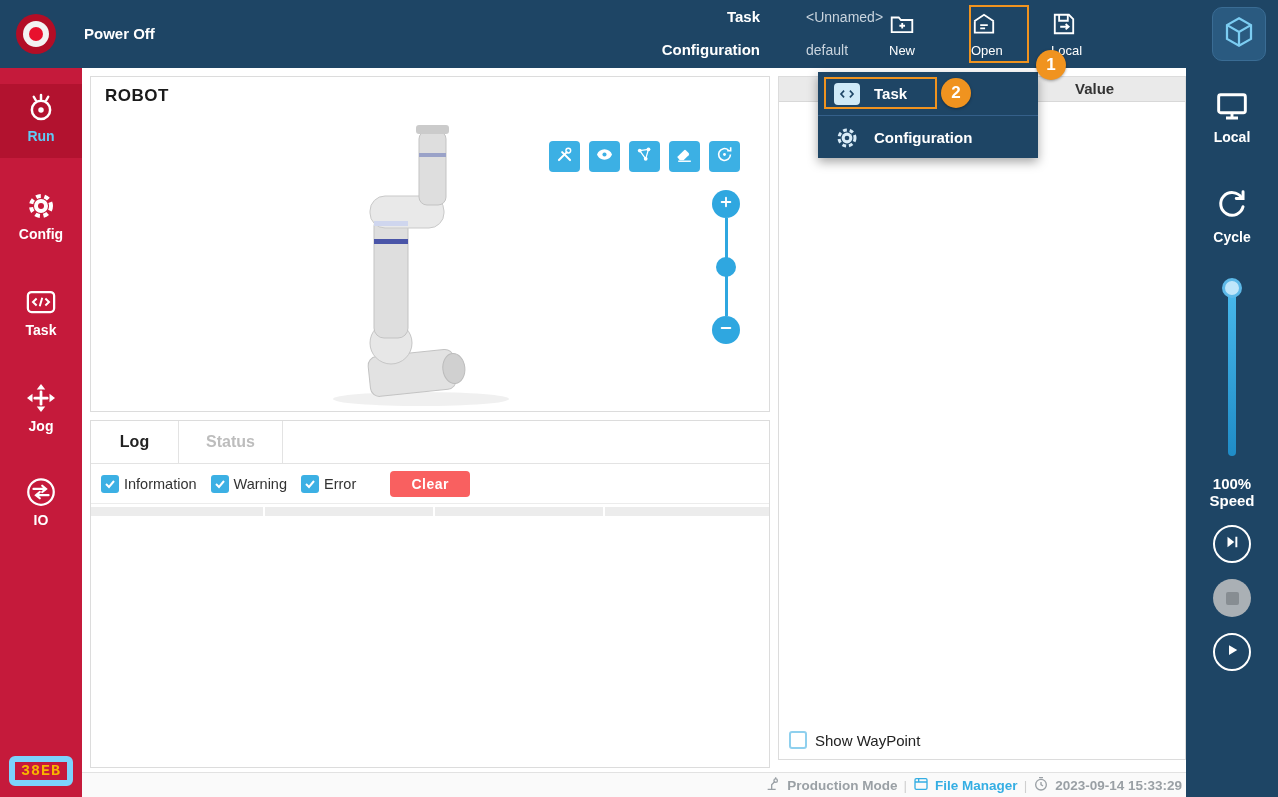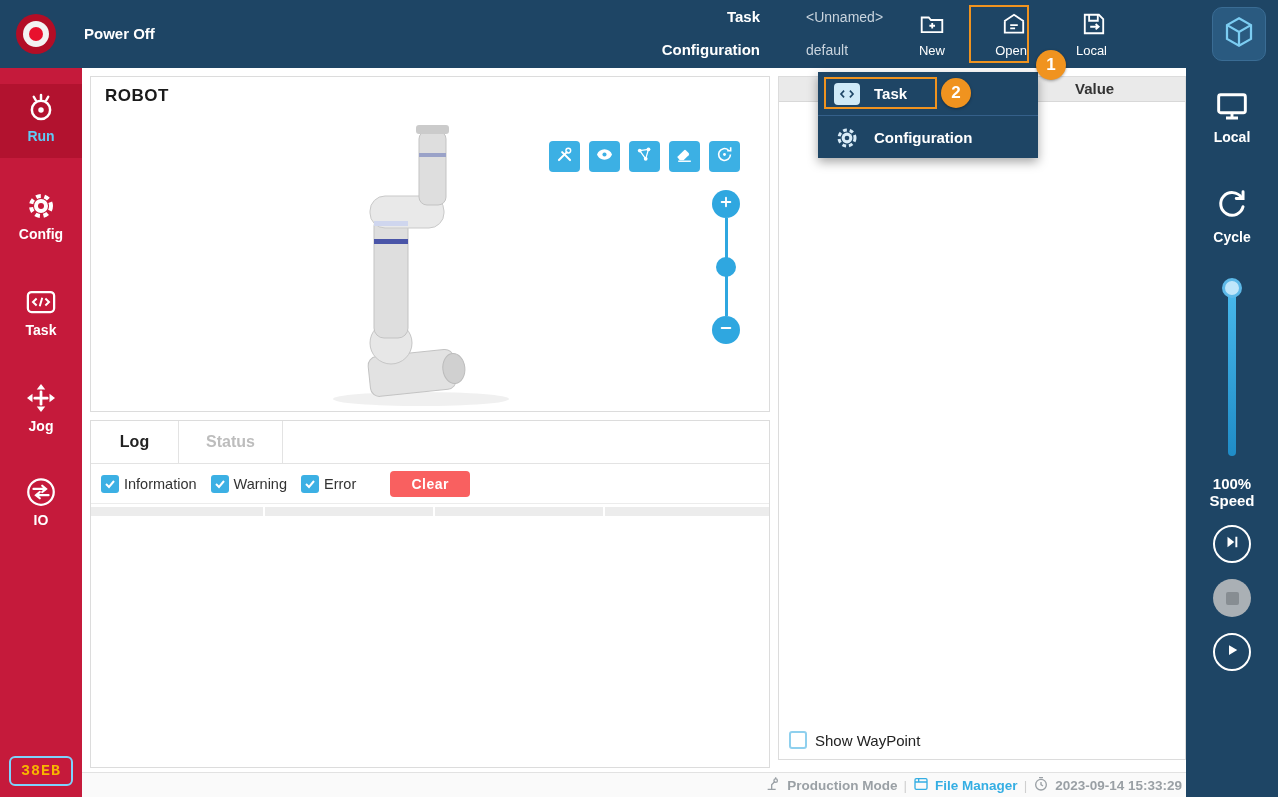--- a/index.html
+++ b/index.html
@@ -11,21 +11,21 @@
 
   
   .topbar { position:absolute; left:0; top:0; width:1278px; height:68px; background:#1e4565; z-index:10; }
   .power-btn { position:absolute; left:16px; top:14px; width:40px; height:40px; border-radius:50%;
     background:#b30d26; display:flex; align-items:center; justify-content:center; cursor:pointer; }
   .power-ring { width:26px; height:26px; border-radius:50%; background:#f3f3f3; display:flex; align-items:center; justify-content:center; }
   .power-dot { width:14px; height:14px; border-radius:50%; background:#e8112d; }
   .power-label { position:absolute; left:84px; top:0; height:68px; line-height:68px; color:#fff; font-weight:bold; font-size:15px; }
   .info-label { position:absolute; width:160px; text-align:right; color:#fff; font-weight:bold; font-size:15px; }
   .info-value { position:absolute; color:#c9d4de; font-size:14px;margin-left:34px; }
-  .bar-btn { position:absolute; top:5px; width:56px; height:58px; display:flex; flex-direction:column; align-items:flex-end;
+  .bar-btn { position:absolute; top:5px; width:56px; height:58px; display:flex; flex-direction:column; align-items:flex-start;
     justify-content:center; gap:3px; color:#fff; font-size:13px; cursor:pointer; }
   .bar-btn.open-hl { width:60px; border:2px solid #f0931f; }
   .logo-box { position:absolute; left:1212px; top:7px; width:54px; height:54px; border-radius:10px;
     background:#2a5a80; border:1px solid #3a6c94; display:flex; align-items:center; justify-content:center; }
 
   
   .dropdown { position:absolute; left:818px; top:72px; width:220px; height:86px; background:#1e4565;
     box-shadow:0 4px 10px rgba(0,0,0,.35); z-index:30; }
   .dd-item { position:relative; height:43px; display:flex; align-items:center; padding-left:16px; gap:14px;
     color:#fff; font-weight:bold; font-size:15px; cursor:pointer; }
@@ -38,21 +38,21 @@
     box-shadow:0 1px 3px rgba(0,0,0,.35); z-index:40; }
 
   
   .lsidebar { position:absolute; left:0; top:68px; width:82px; height:729px; background:#c51a3b; z-index:5; }
   .nav-item { position:absolute; left:0; width:82px; height:70px; display:flex; flex-direction:column; align-items:center;
     cursor:pointer; color:#fff; }
   .nav-item .nico { margin-top:8px; height:32px; display:flex; align-items:center; justify-content:center; }
   .nav-item .nlabel { margin-top:4px; font-size:14px; font-weight:bold; }
   .nav-item.active { background:#b2122f; }
   .nav-item.active .nlabel { color:#5fcbf5; }
-  .id-badge { position:absolute; left:9px; top:688px; width:64px; height:30px; border:2px solid #7dd3fc; border-radius:6px;
+  .id-badge { position:absolute; left:9px; top:688px; width:64px; height:30px; border:6px solid #7dd3fc; border-radius:6px;
     color:#f7b500; font-weight:bold; font-size:15px; letter-spacing:1px; display:flex; align-items:center; justify-content:center;
     font-family:"Liberation Mono", monospace; }
 
   
   .panel { position:absolute; background:#fff; border:1px solid #dcdcdc; }
   .robot-panel { left:90px; top:76px; width:680px; height:336px; }
   .robot-title { position:absolute; left:14px; top:9px; font-weight:bold; font-size:17px; color:#1a1a1a; letter-spacing:.5px; }
   .view-btn { position:absolute; width:31px; height:31px; border-radius:4px; background:#3cb0e4; display:flex;
     align-items:center; justify-content:center; cursor:pointer; }
   .zoom-circle { position:absolute; width:28px; height:28px; border-radius:50%; background:#2fa7e0; display:flex;

